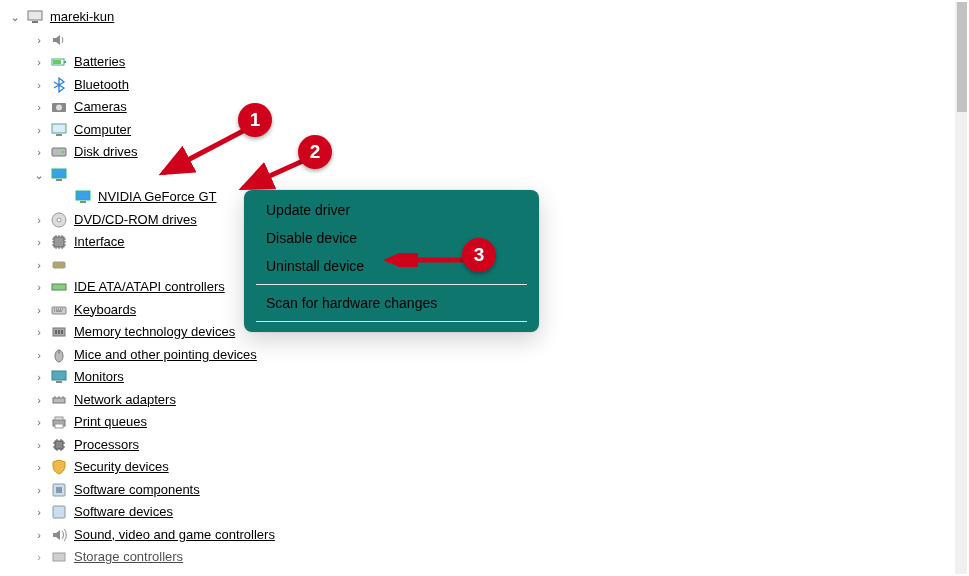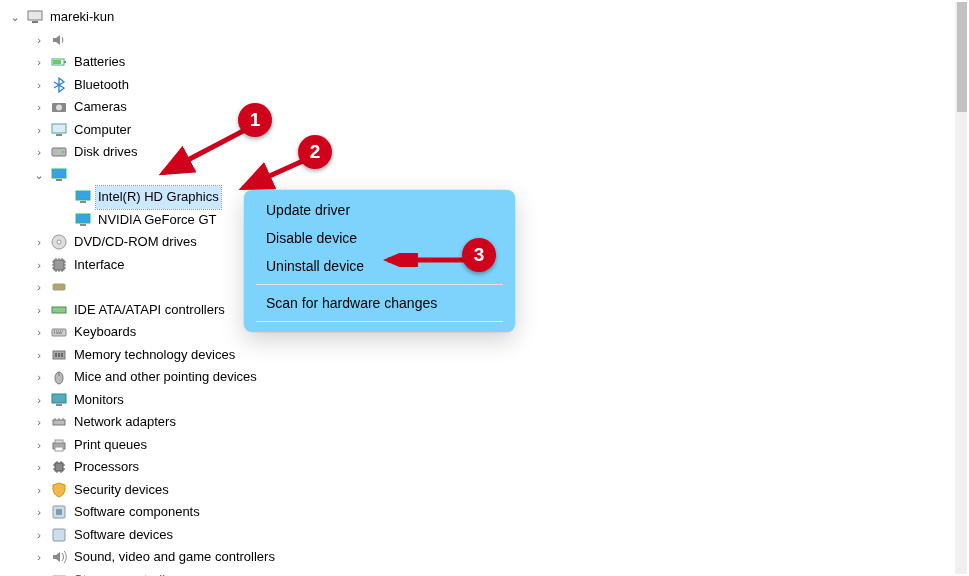--- a/index.html
+++ b/index.html
@@ -39,32 +39,32 @@
   .twisty.empty { visibility: hidden; }
   .icon {
     width: 18px;
     height: 18px;
     margin: 0 4px 0 2px;
     flex-shrink: 0;
     display: flex;
     align-items: center;
     justify-content: center;
   }
-  .label { padding: 0 2px; }
+  .label { padding: 0 2px; text-decoration: underline; }
   .selected .label {
     background: #cce8ff;
     outline: 1px dotted #6aa9e0;
   }
   
   .ctxmenu {
     position: absolute;
     left: 244px;
     top: 190px;
-    width: 271px;
-    background: #7dd3fc;
+    width: 295px;
+    background: #0f766e;
     border-radius: 8px;
     box-shadow: 0 8px 24px rgba(0,0,0,0.18), 0 0 0 1px rgba(0,0,0,0.05);
     padding: 6px 0;
     font-size: 14px;
     z-index: 20;
   }
   .ctxitem {
     padding: 6px 22px;
     cursor: default;
   }
@@ -203,30 +203,20 @@
   <div class="row cat">
     <span class="twisty">⌄</span>
     <span class="icon">
         <svg class="ico" viewBox="0 0 18 18">
           <rect x="2" y="3" width="14" height="9" fill="#3aa0e8" stroke="#2b7"></rect>
           <rect x="6" y="13" width="6" height="2" fill="#888"></rect>
         </svg>
       </span>
   </div>
 
-  <div class="row dev selected">
-    <span class="twisty empty">›</span>
-    <span class="icon">
-        <svg class="ico" viewBox="0 0 18 18">
-          <rect x="2" y="3" width="14" height="9" fill="#3aa0e8" stroke="#2b7"></rect>
-          <rect x="6" y="13" width="6" height="2" fill="#888"></rect>
-        </svg>
-      </span>
-    <span class="label">Intel(R) HD Graphics</span>
-  </div>
 
   <div class="row dev">
     <span class="twisty empty">›</span>
     <span class="icon">
         <svg class="ico" viewBox="0 0 18 18">
           <rect x="2" y="3" width="14" height="9" fill="#3aa0e8" stroke="#2b7"></rect>
           <rect x="6" y="13" width="6" height="2" fill="#888"></rect>
         </svg>
       </span>
     <span class="label">NVIDIA GeForce GT</span>

